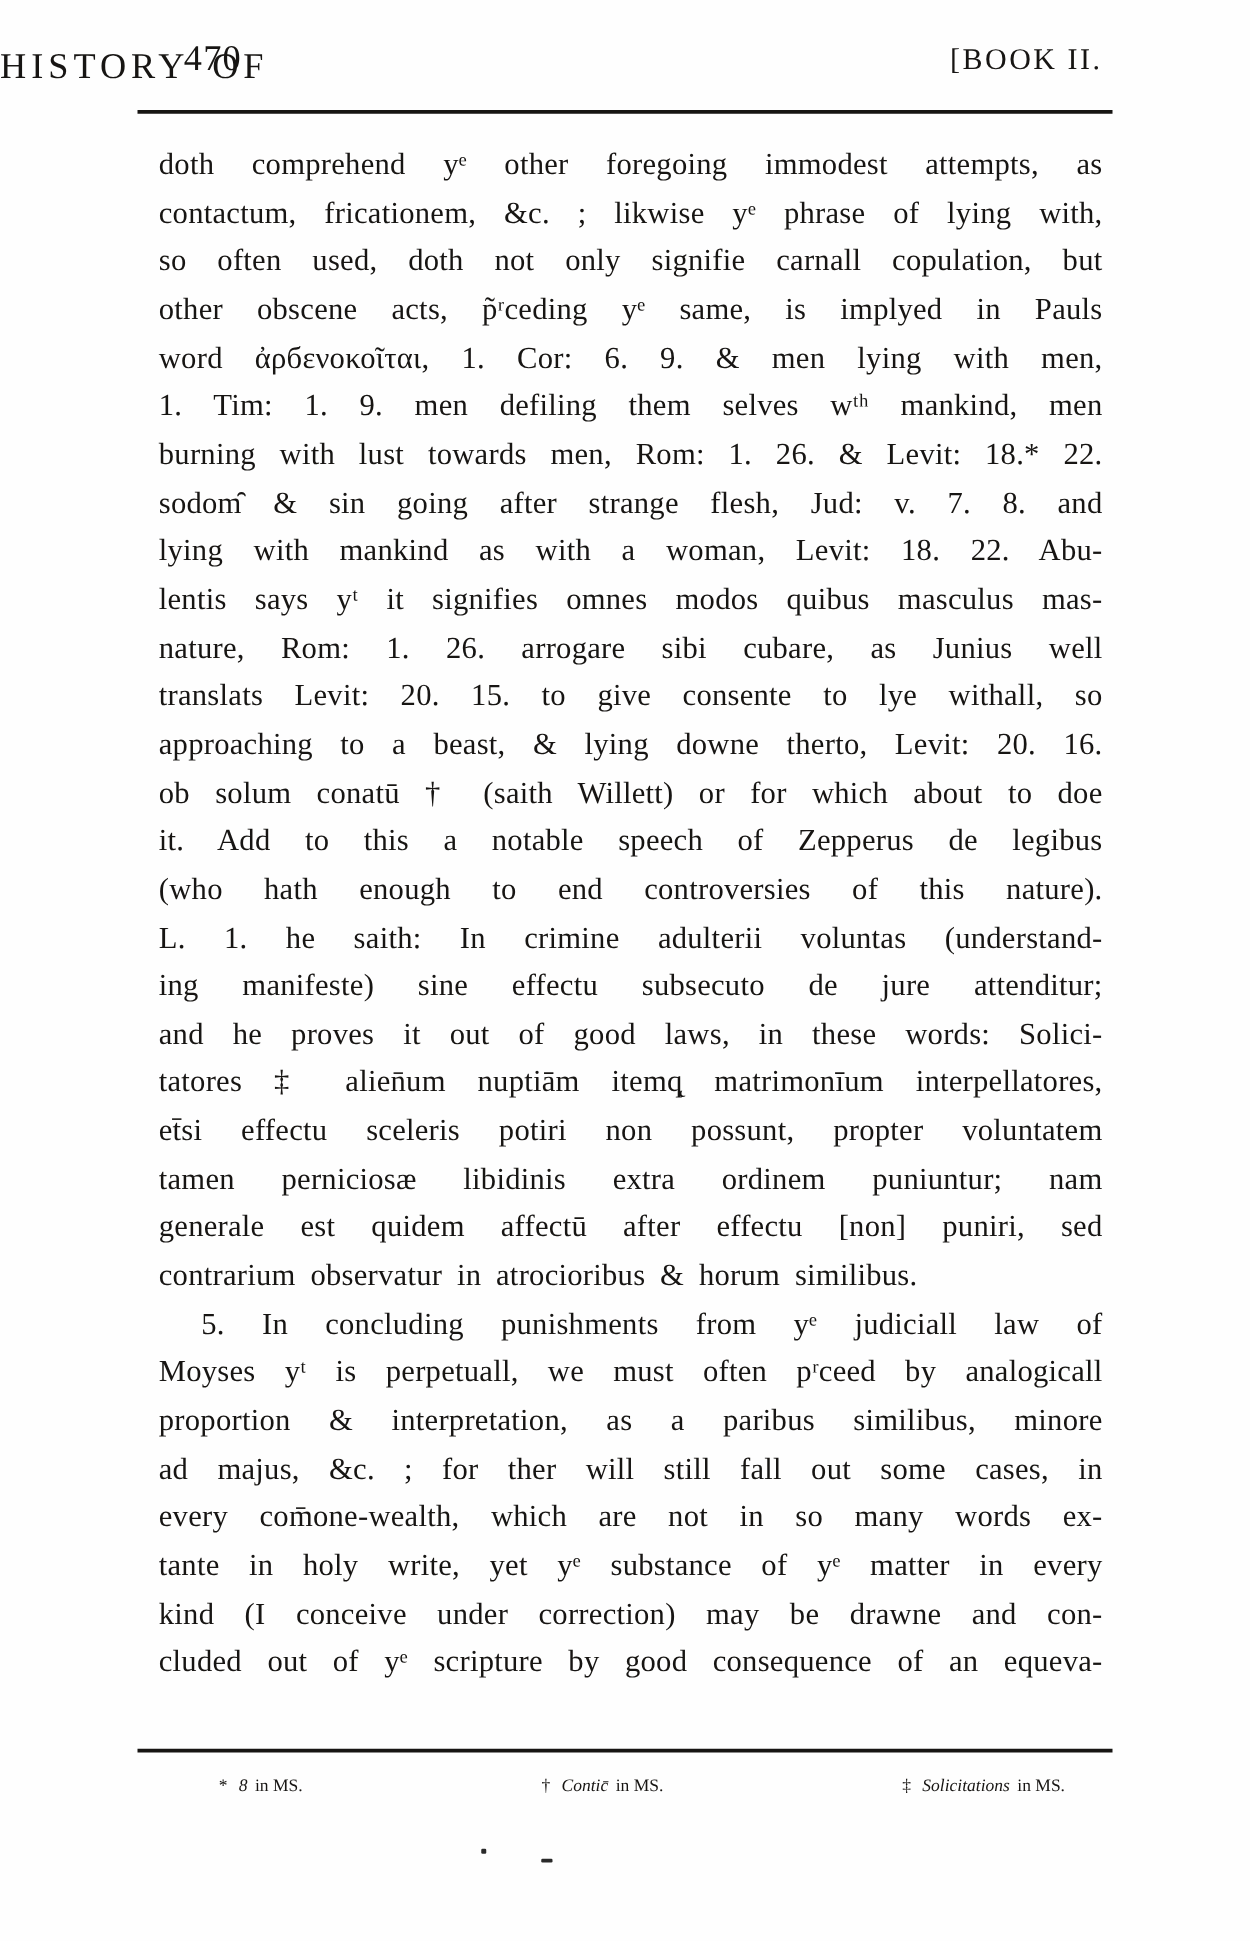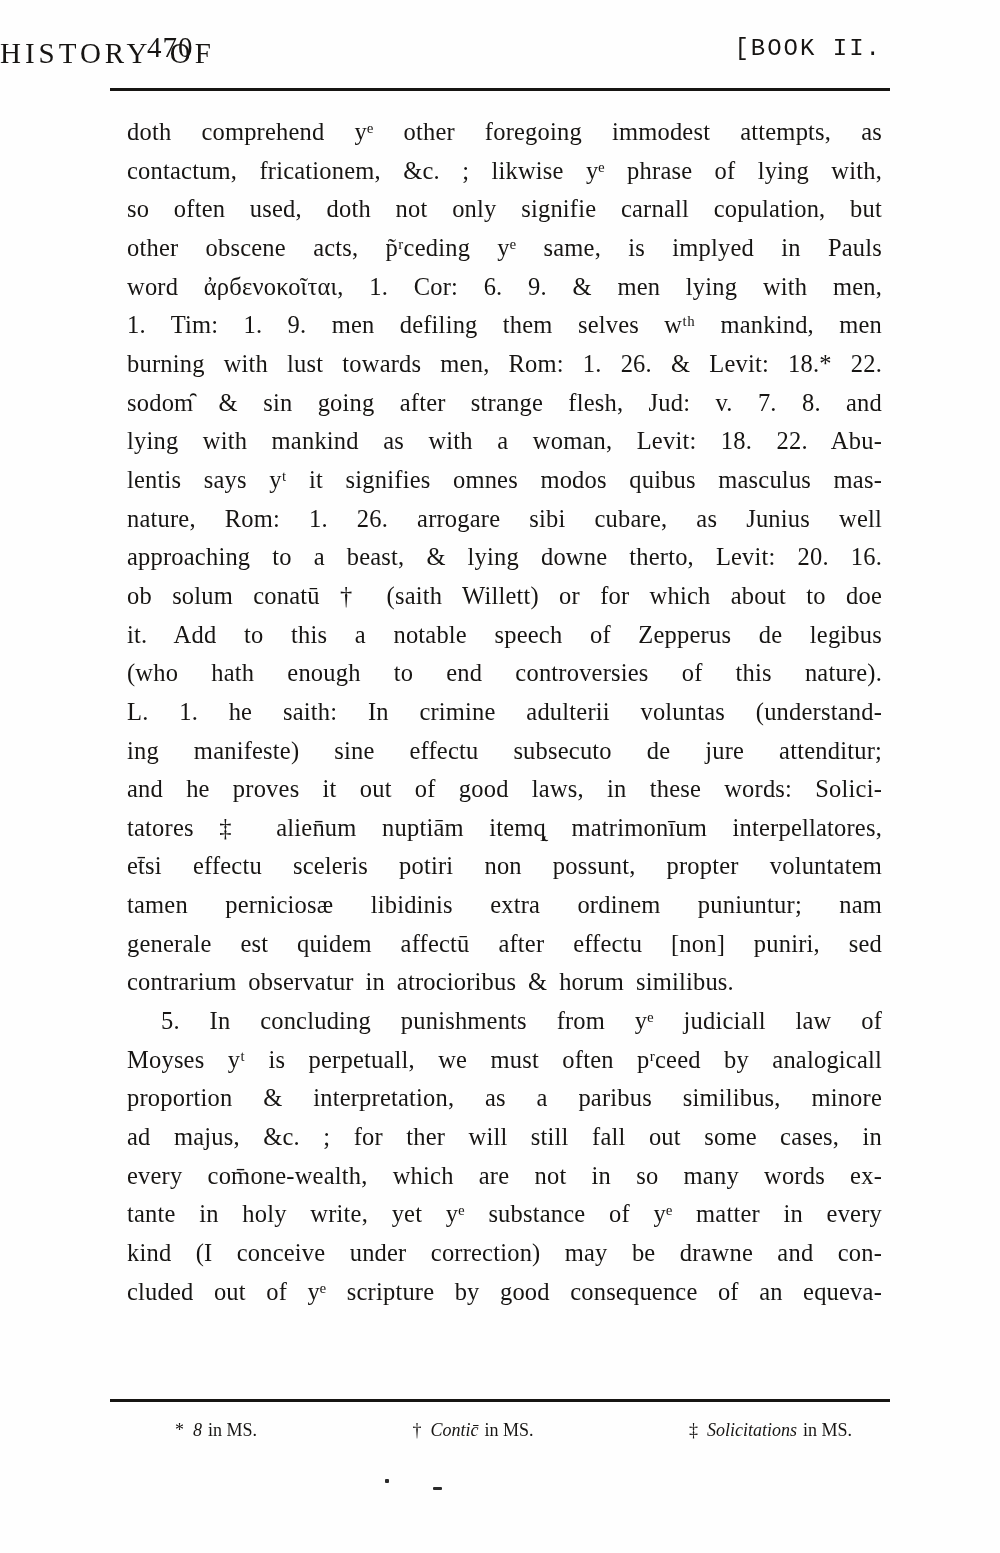--- a/index.html
+++ b/index.html
@@ -16,21 +16,21 @@
   .hdr-num{
     position:absolute;left:127px;top:31px;
     font-size:29px;letter-spacing:1px;margin-left:20px;
   }
   .hdr-title{
     position:absolute;left:0;right:0;top:37px;
     font-size:29px;letter-spacing:4px;word-spacing:8px;
   }
   .hdr-book{
     position:absolute;right:118px;top:35px;
-    font-size:24px;letter-spacing:2px;font-family:Liberation Mono, monospace;
+    font-size:24px;letter-spacing:2px;
   }
   .rule{
     position:absolute;left:110px;width:780px;height:3px;
     background:#171513;
   }
   .rule-top{top:88px;}
   .rule-foot{top:1399px;}
   
   .bodytext{
     position:absolute;left:127px;top:113px;width:755px;
@@ -48,21 +48,21 @@
     word-spacing:5.5px;
   }
   .line.indent{
     padding-left:34px;
   }
   
   .footnotes{
     position:absolute;left:127px;top:1416px;width:755px;
     display:flex;justify-content:space-between;
     padding-left:48px;padding-right:30px;box-sizing:border-box;
-    font-size:18px;line-height:28px;
+    font-size:14px;line-height:28px;
   }
   .fn{white-space:nowrap;}
   .fn .mark{margin-right:9px;}
   .fn .term{font-style:italic;margin-right:6px;}
   
   .speck{position:absolute;background:#2a2a2a;border-radius:1px;}
   .speck-1{left:385px;top:1479px;width:4px;height:4px;}
   .speck-2{left:433px;top:1487px;width:9px;height:3px;}
 </style>
 </head>
@@ -80,20 +80,21 @@
     <div class="line">contactum, fricationem, &amp;c. ; likwise yᵉ phrase of lying with,</div>
     <div class="line">so often used, doth not only signifie carnall copulation, but</div>
     <div class="line">other obscene acts, p̃ʳceding yᵉ same, is implyed in Pauls</div>
     <div class="line">word ἀρбενοκοῖται, 1. Cor: 6. 9. &amp; men lying with men,</div>
     <div class="line">1. Tim: 1. 9. men defiling them selves wᵗʰ mankind, men</div>
     <div class="line">burning with lust towards men, Rom: 1. 26. &amp; Levit: 18.* 22.</div>
     <div class="line">sodom̑ &amp; sin going after strange flesh, Jud: v. 7. 8. and</div>
     <div class="line">lying with mankind as with a woman, Levit: 18. 22. Abu-</div>
     <div class="line">lentis says yᵗ it signifies omnes modos quibus masculus mas-</div>
     <div class="line">nature, Rom: 1. 26. arrogare sibi cubare, as Junius well</div>
+    <div class="line">translats Levit: 20. 15. to give consente to lye withall, so</div>
     <div class="line">approaching to a beast, &amp; lying downe therto, Levit: 20. 16.</div>
     <div class="line">ob solum conatū † (saith Willett) or for which about to doe</div>
     <div class="line">it. Add to this a notable speech of Zepperus de legibus</div>
     <div class="line">(who hath enough to end controversies of this nature).</div>
     <div class="line">L. 1. he saith: In crimine adulterii voluntas (understand-</div>
     <div class="line">ing manifeste) sine effectu subsecuto de jure attenditur;</div>
     <div class="line">and he proves it out of good laws, in these words: Solici-</div>
     <div class="line">tatores ‡ alien̄um nuptiām itemq̨ matrimonīum interpellatores,</div>
     <div class="line">et̄si effectu sceleris potiri non possunt, propter voluntatem</div>
     <div class="line">tamen perniciosæ libidinis extra ordinem puniuntur; nam</div>

